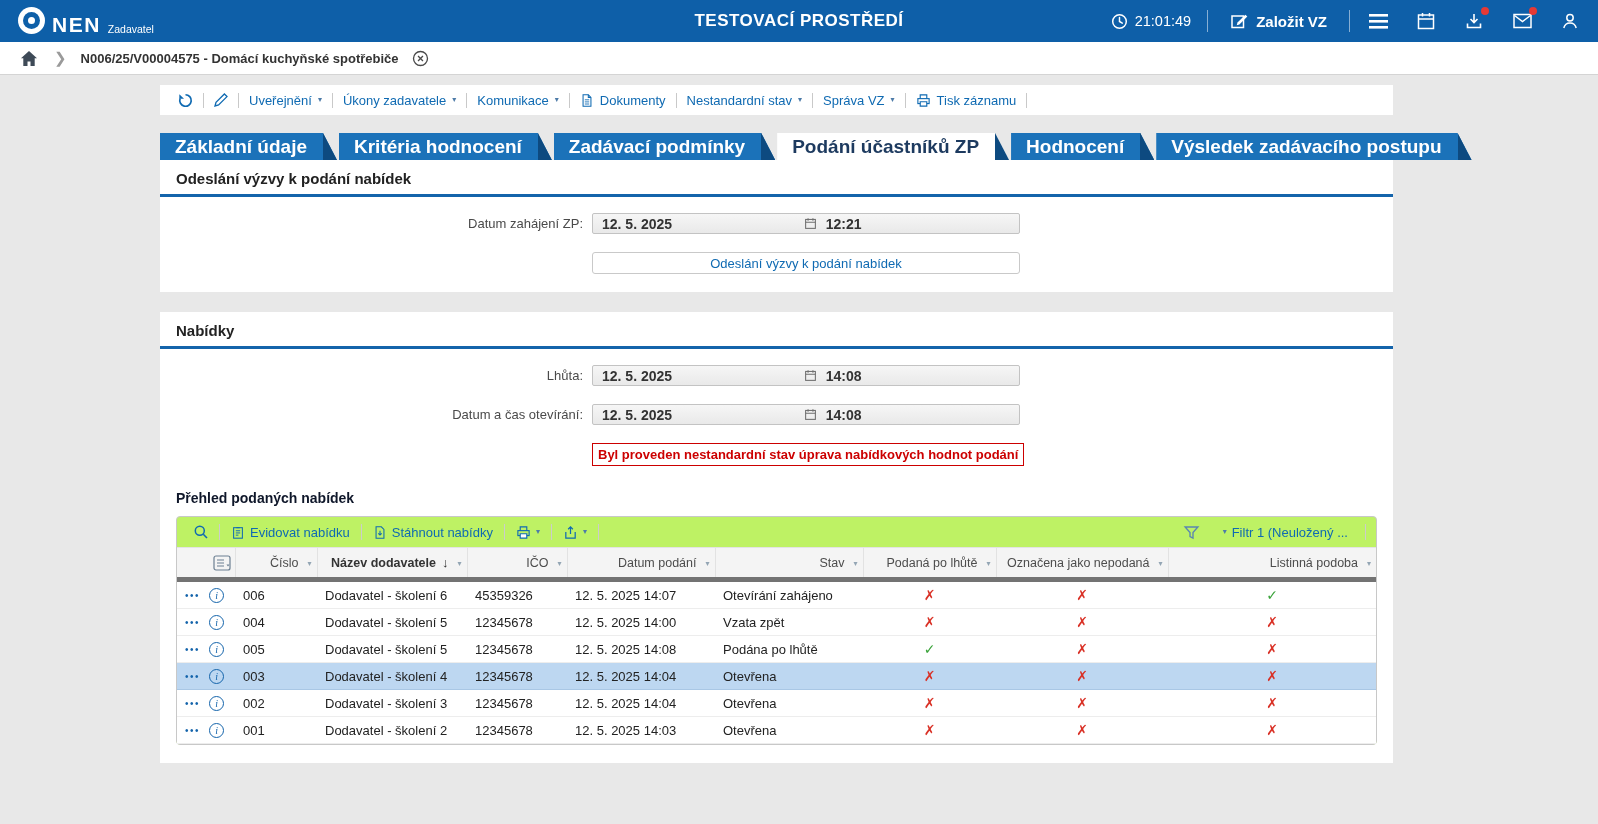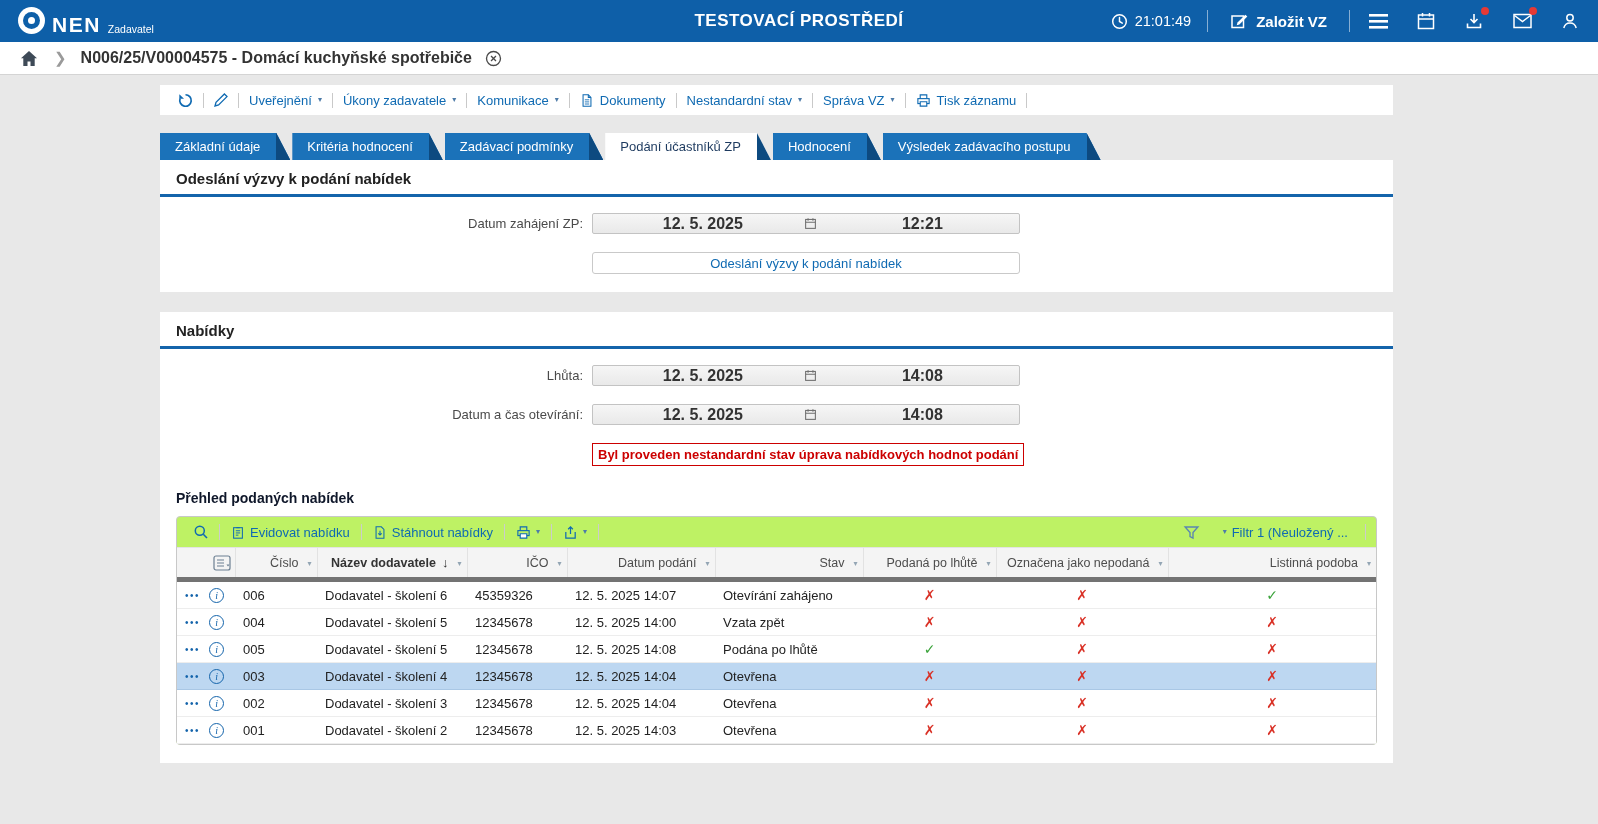--- a/index.html
+++ b/index.html
@@ -30,59 +30,59 @@
   .create-vz { background:transparent; border:none; color:#fff; font-weight:700; font-size:15px; display:flex; align-items:center; gap:8px; cursor:pointer; font-family:inherit; }
   .hbtn { position:relative; display:inline-flex; align-items:center; justify-content:center; width:24px; height:24px; cursor:pointer; }
   .hbtn + .hbtn { margin-left:8px; }
   .badge-dot { position:absolute; top:-2px; right:-3px; width:8px; height:8px; border-radius:50%; background:var(--c-badge-red,#e53935); }
   .hic { display:inline-flex; }
 
   
   .crumb-bar { height:33px; flex:0 0 33px; background:#fff; border-bottom:1px solid #d4d4d4; display:flex; align-items:center; padding-left:20px; }
   .crumb-home { color:#3e4a57; display:inline-flex; cursor:pointer; }
   .crumb-chev { color:#9a9a9a; font-size:15px; margin:0 14px 0 16px; }
-  .crumb-text { font-size:16px; font-weight:700; color:#333; }
+  .crumb-text { font-size:13px; font-weight:700; color:#333; }
   .crumb-close { margin-left:13px; display:inline-flex; cursor:pointer; }
 
   
   .page { flex:1 1 auto; background:#e8e8e8; padding-top:10px; overflow:hidden; }
   .content { width:1233px; margin-left:160px; }
 
   
   .record-toolbar { background:#fff; height:30px; display:flex; align-items:center; padding:0 8px; color:var(--c-link-blue,#0f6ab2); font-size:13px; }
   .rt-ic { display:inline-flex; padding:0 9px; cursor:pointer; color:var(--c-link-blue,#0f6ab2); }
   .rt-item { display:inline-flex; align-items:center; gap:6px; padding:0 10px; cursor:pointer; white-space:nowrap; }
   .rt-sep { width:1px; height:15px; background:#c9c9c9; }
   .caret { font-size:8px; color:#4d7ba8; line-height:1; }
 
   
   .tabs { display:flex; margin-top:18px; height:27px; }
   .tab {
     position:relative; background:var(--c-tab-blue,#1b72b9); color:#fff;
-    font-weight:400; font-size:13px; line-height:27px;
+    font-weight:700; font-size:19px; line-height:27px;
     padding:0 30px 0 15px; margin-right:2px; cursor:pointer; white-space:nowrap;
     clip-path:polygon(0 0, calc(100% - 14px) 0, 100% 100%, 0 100%);
     text-align:center;
   }
   .tab::before { content:""; position:absolute; top:0; right:0; width:14px; height:100%; background:#0d4a80; }
   .tab.active { background:#fff; color:var(--c-active-tab-text,#1d3a5f); }
 
   
   .panel { background:#fff; margin-bottom:20px; }
   .panel-title { margin:0; font-size:15px; font-weight:700; color:#222; padding:10px 16px 7px; border-bottom:3px solid var(--c-accent-blue,#1464ab); }
   .panel-body { padding:16px 16px 18px; }
 
   .f-row { display:flex; align-items:center; margin-bottom:18px; }
   .f-row.top { align-items:flex-start; }
   .f-row:last-child { margin-bottom:0; }
   .f-label { width:416px; padding-right:9px; text-align:right; font-size:13px; color:#4a4a4a; flex:0 0 416px; }
   .dt-field {
     width:428px; height:21px; border:1px solid #c3c3c3; border-radius:2px;
     background:linear-gradient(#f6f6f6,#e9e9e9);
-    display:flex; align-items:center; font-weight:700; font-size:16px; color:#333;text-align:center;
+    display:flex; align-items:center; font-weight:700; font-size:14px; color:#333;
   }
   .dt-date { flex:1 1 50%; padding-left:9px; cursor:text; }
   .dt-ic { color:#6e6e6e; display:inline-flex; cursor:pointer; }
   .dt-time { flex:1 1 48%; padding-left:9px; cursor:text; }
   .wide-btn {
     width:428px; height:22px; border:1px solid #c9c9c9; border-radius:3px; background:#fff;
     color:var(--c-link-blue,#0f6ab2); font-size:13px; cursor:pointer; font-family:inherit;
   }
   .note { width:430px; font-size:13.5px; font-weight:700; color:#2b2b2b; text-align:justify; line-height:1.5; }
   .warn {

